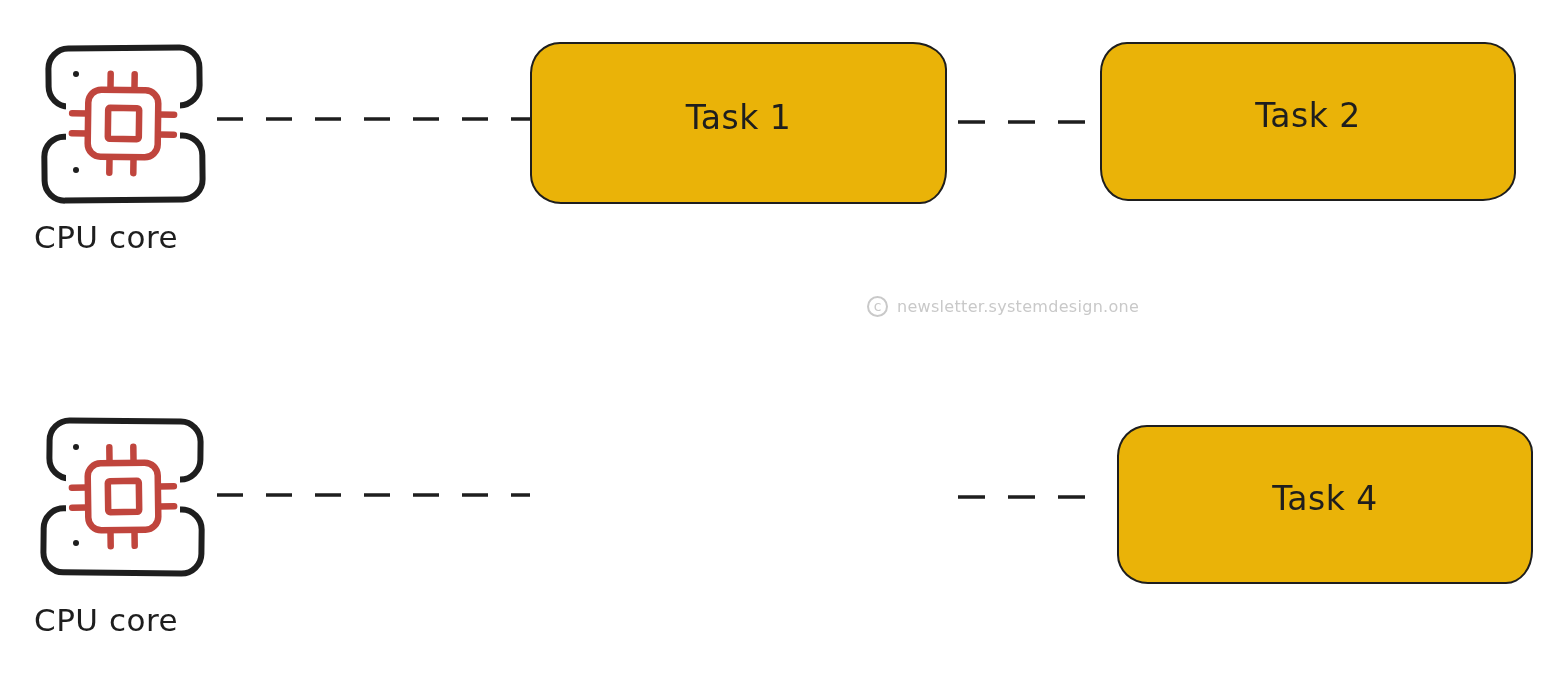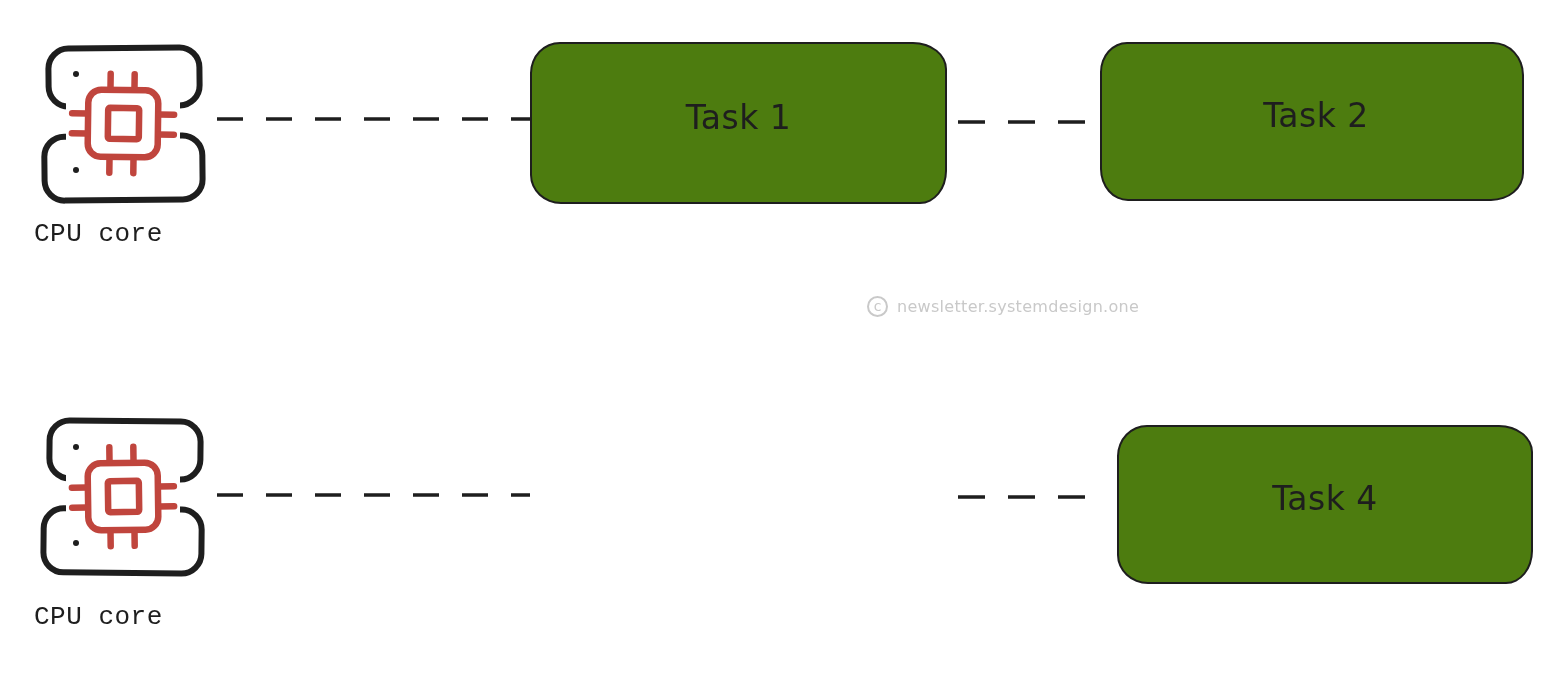--- a/index.html
+++ b/index.html
@@ -18,39 +18,38 @@
 
   
   .cpu-icon { position: absolute; width: 168px; height: 168px; }
   .cpu-frame { fill: none; stroke: var(--stroke, #1e1e1e); stroke-width: 6; stroke-linecap: round; }
   .cpu-dot   { fill: var(--stroke, #1e1e1e); }
   .cpu-halo  { fill: #ffffff; }
   .chip      { fill: none; stroke: var(--chip, #c0453d); stroke-width: 6.5; stroke-linecap: round; }
 
   .cpu-label {
     position: absolute;
-    font-size: 26px;
+    font-size: 31px;
     font-weight: 500;
     letter-spacing: 0.5px;
     color: var(--stroke, #1e1e1e);
     white-space: nowrap;
-    font-family: Liberation Mono, monospace;
   }
 
   
   .task-box {
     position: absolute;
     border: 2.8px solid var(--stroke, #1e1e1e);
-    background: #4d7c0f;
+    background: #eab308;
     display: flex;
     align-items: center;
     justify-content: center;
   }
   .task-box.r1 { border-radius: 30px 34px 27px 31px / 31px 27px 33px 29px; }
-  .task-box.r2 { border-radius: 27px 31px 33px 28px / 30px 33px 28px 32px; padding-left: 8px; }
+  .task-box.r2 { border-radius: 27px 31px 33px 28px / 30px 33px 28px 32px; }
   .task-label {
     font-size: 33px;
     font-weight: 500;
     letter-spacing: 0.5px;
     color: var(--stroke, #1e1e1e);
     padding-bottom: 12px;
   }
 
   
   .conn { position: absolute; overflow: visible; }

